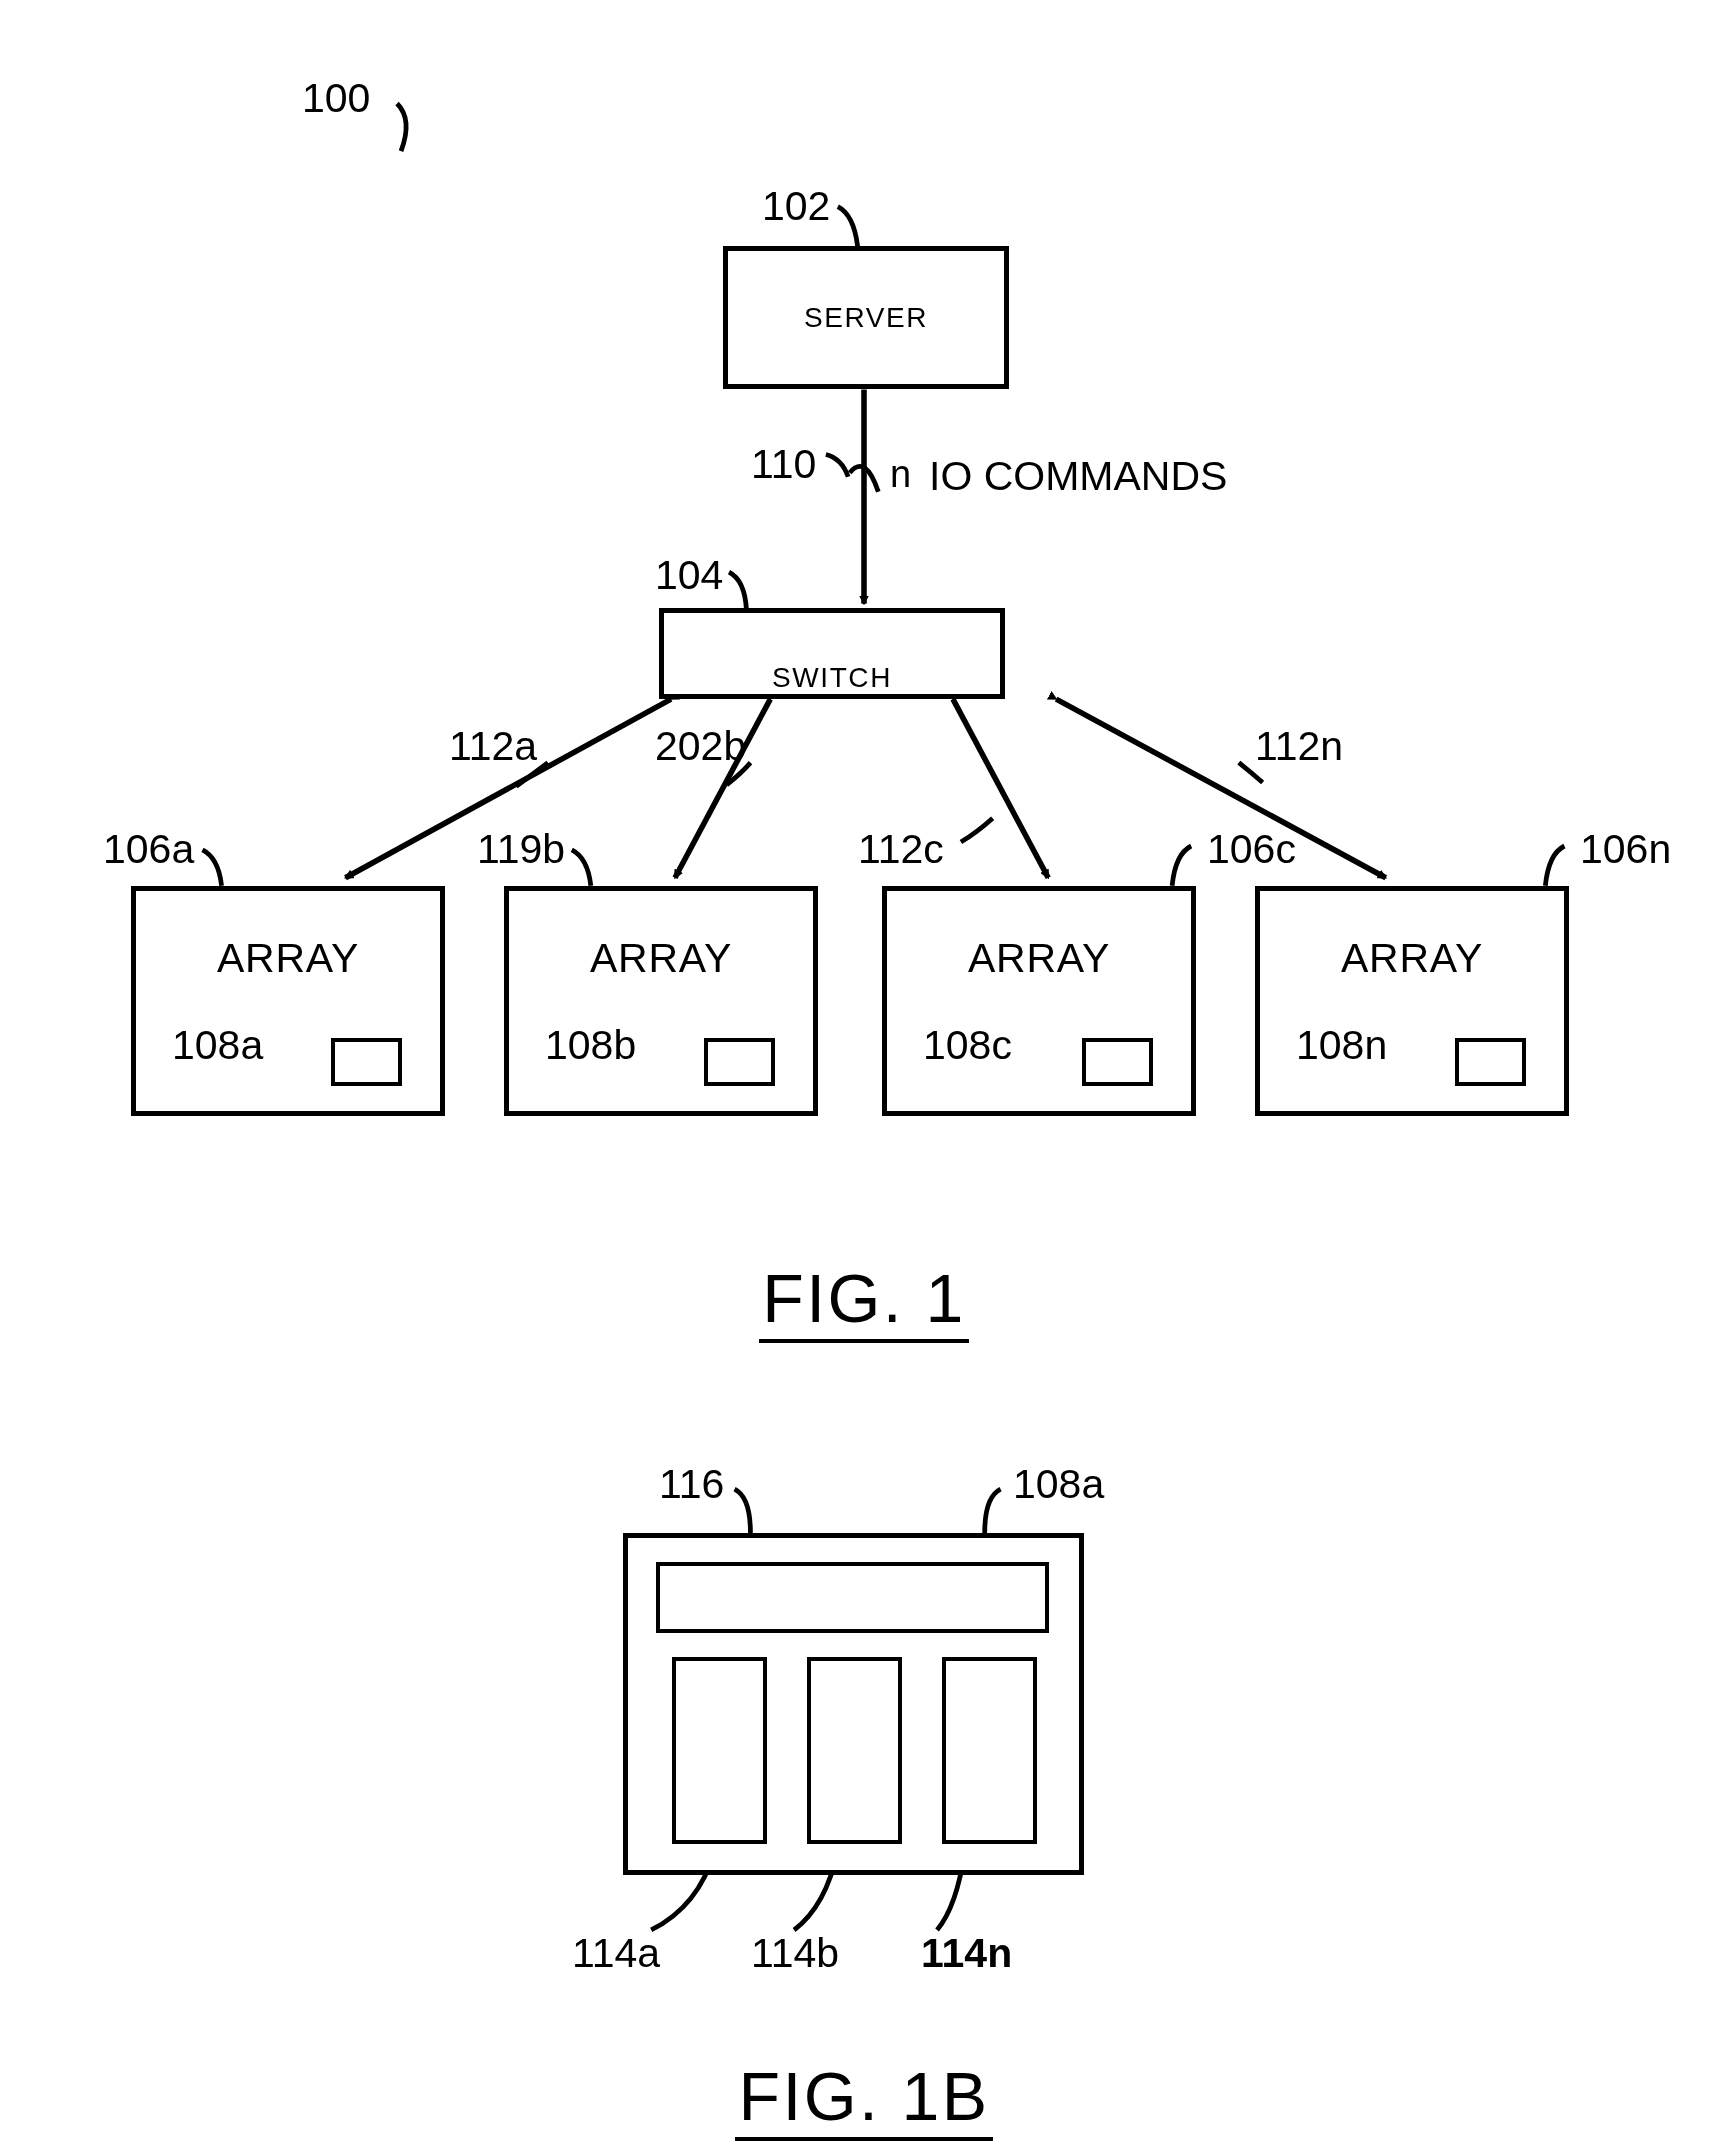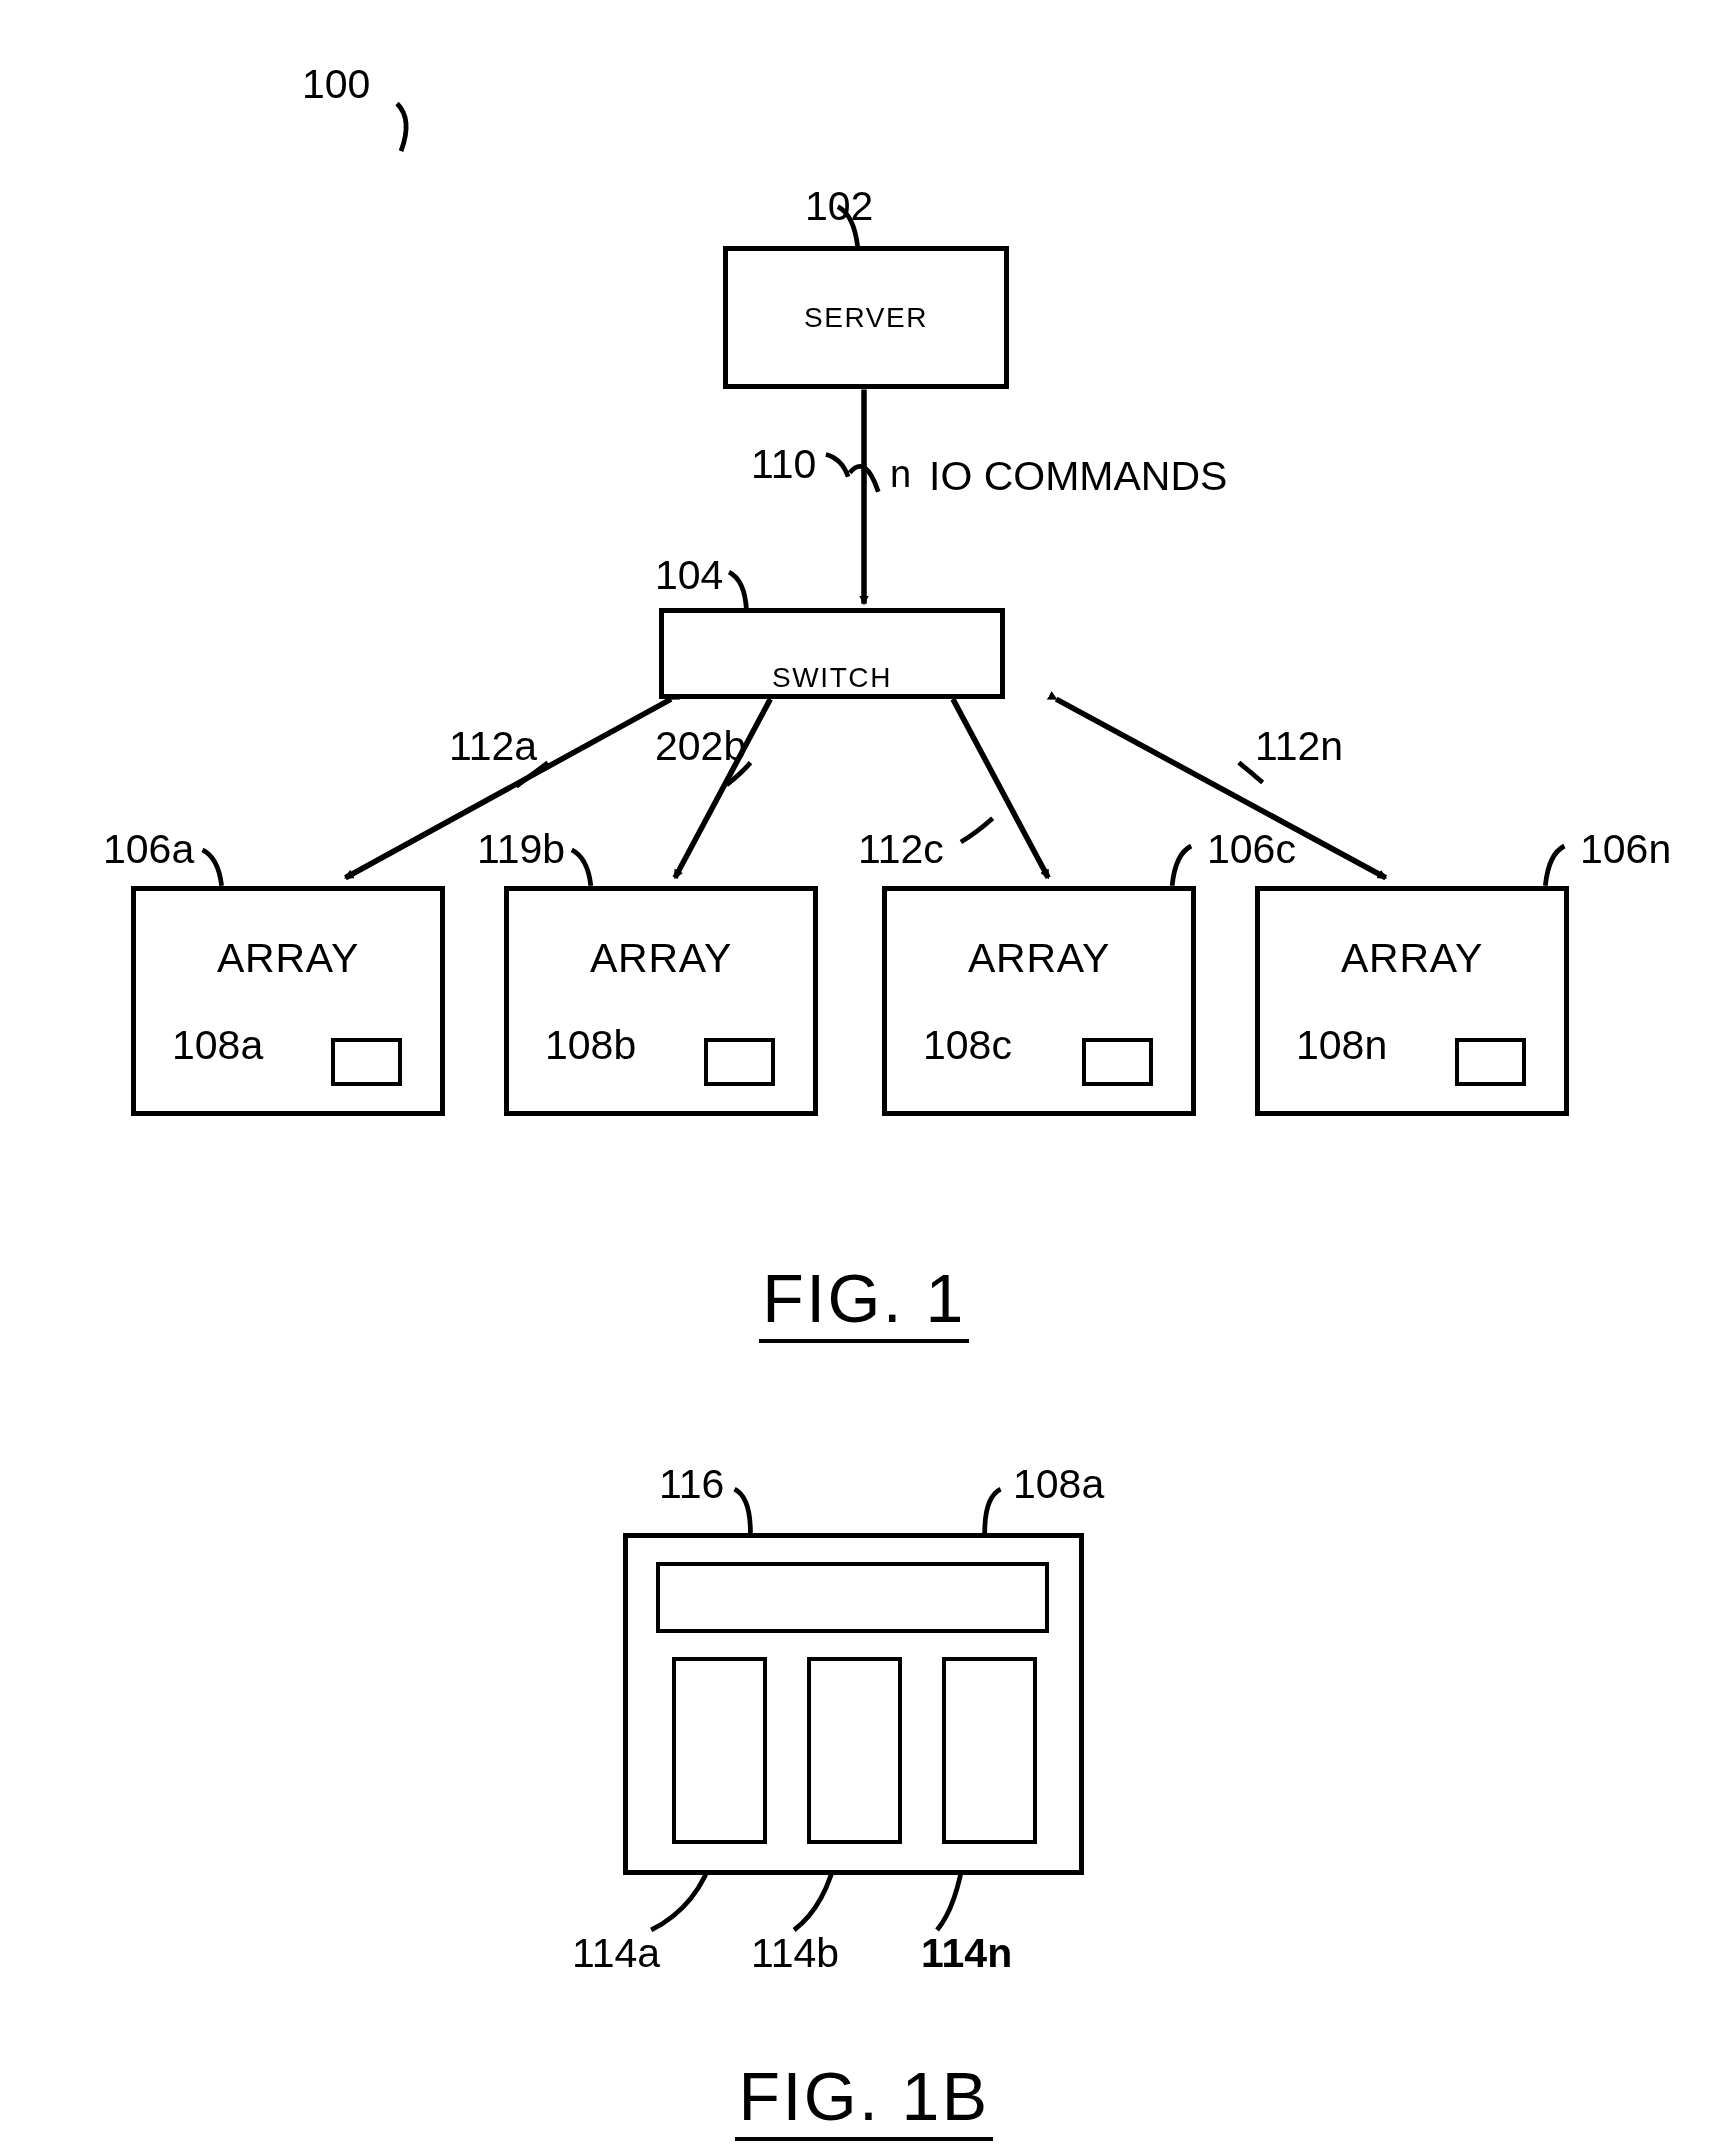--- a/index.html
+++ b/index.html
@@ -121,23 +121,23 @@
 
     <path d="M 1260 1875 q -20 10 -20 55" stroke="#000" stroke-width="6" fill="none"></path>
 
     <path d="M 820 2430 q 60 -30 80 -100" stroke="#000" stroke-width="6" fill="none"></path>
 
     <path d="M 1000 2430 q 40 -30 55 -100" stroke="#000" stroke-width="6" fill="none"></path>
 
     <path d="M 1180 2430 q 25 -30 35 -100" stroke="#000" stroke-width="6" fill="none"></path>
   </svg>
 
-  <div class="label" style="left:302px; top:61px;">100</div>
-
-  <div class="label" style="left:762px; top:183px;margin-left:43px;">102</div>
+  <div class="label" style="left:302px; top:75px;">100</div>
+
+  <div class="label" style="left:762px; top:183px;">102</div>
 
   <div class="box" style="left:723px; top:246px; width:286px; height:143px;">
     <span class="big-label">SERVER</span>
   </div>
 
   <div class="label" style="left:751px; top:441px;">110</div>
 
   <div class="label" style="left:890px; top:453px; font-size:38px;">n</div>
 
   <div class="label" style="left:929px; top:453px;">IO COMMANDS</div>

